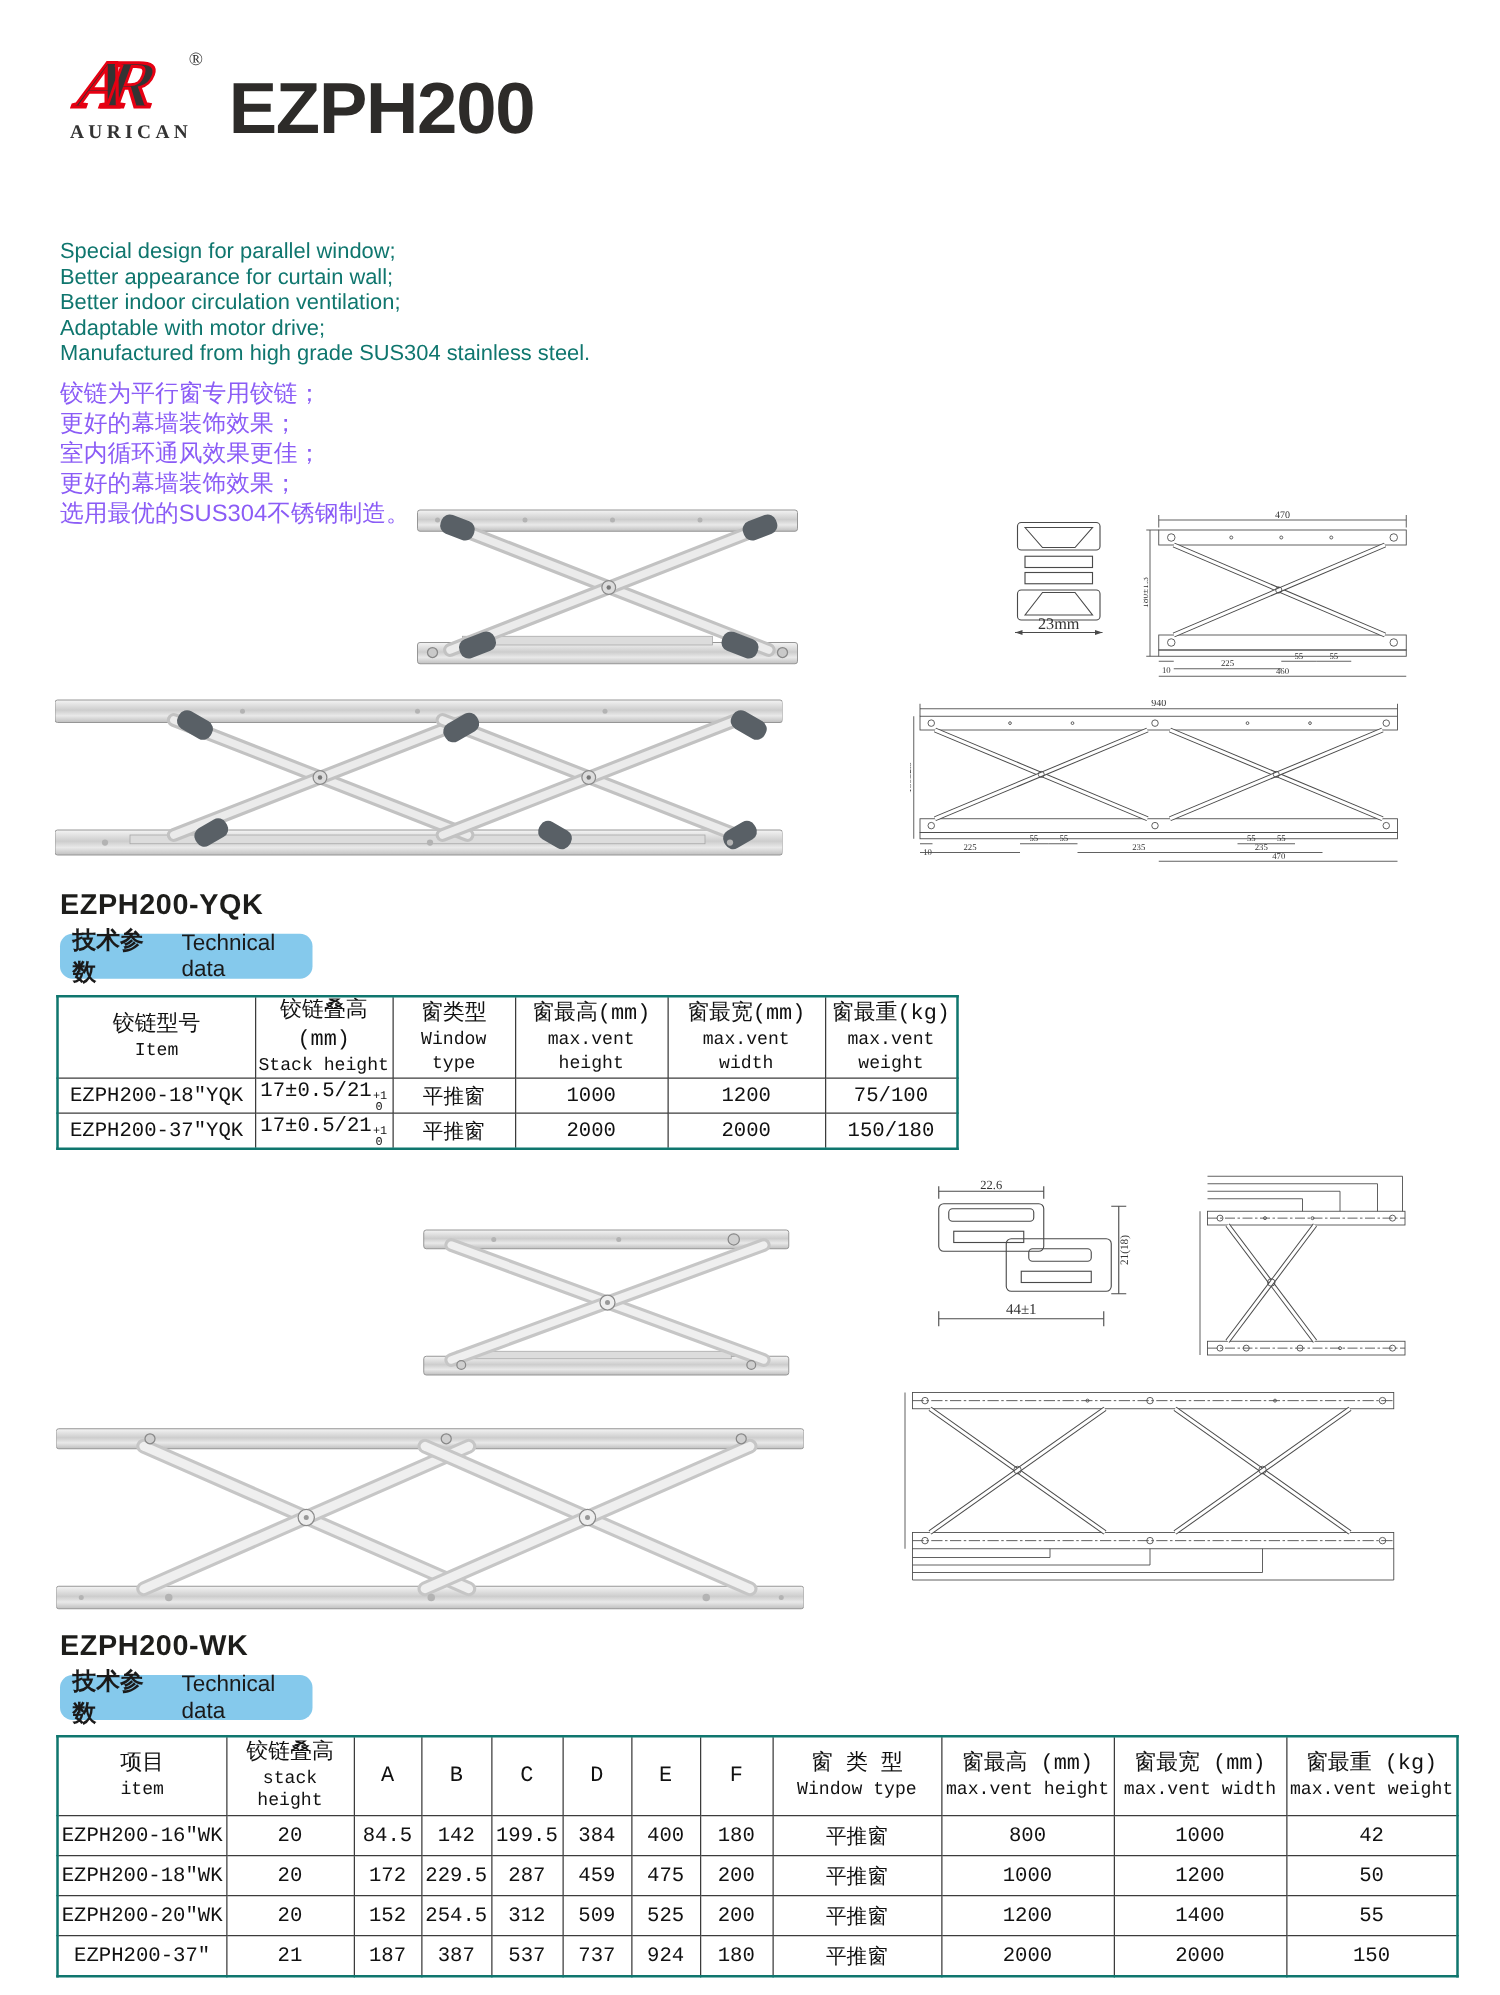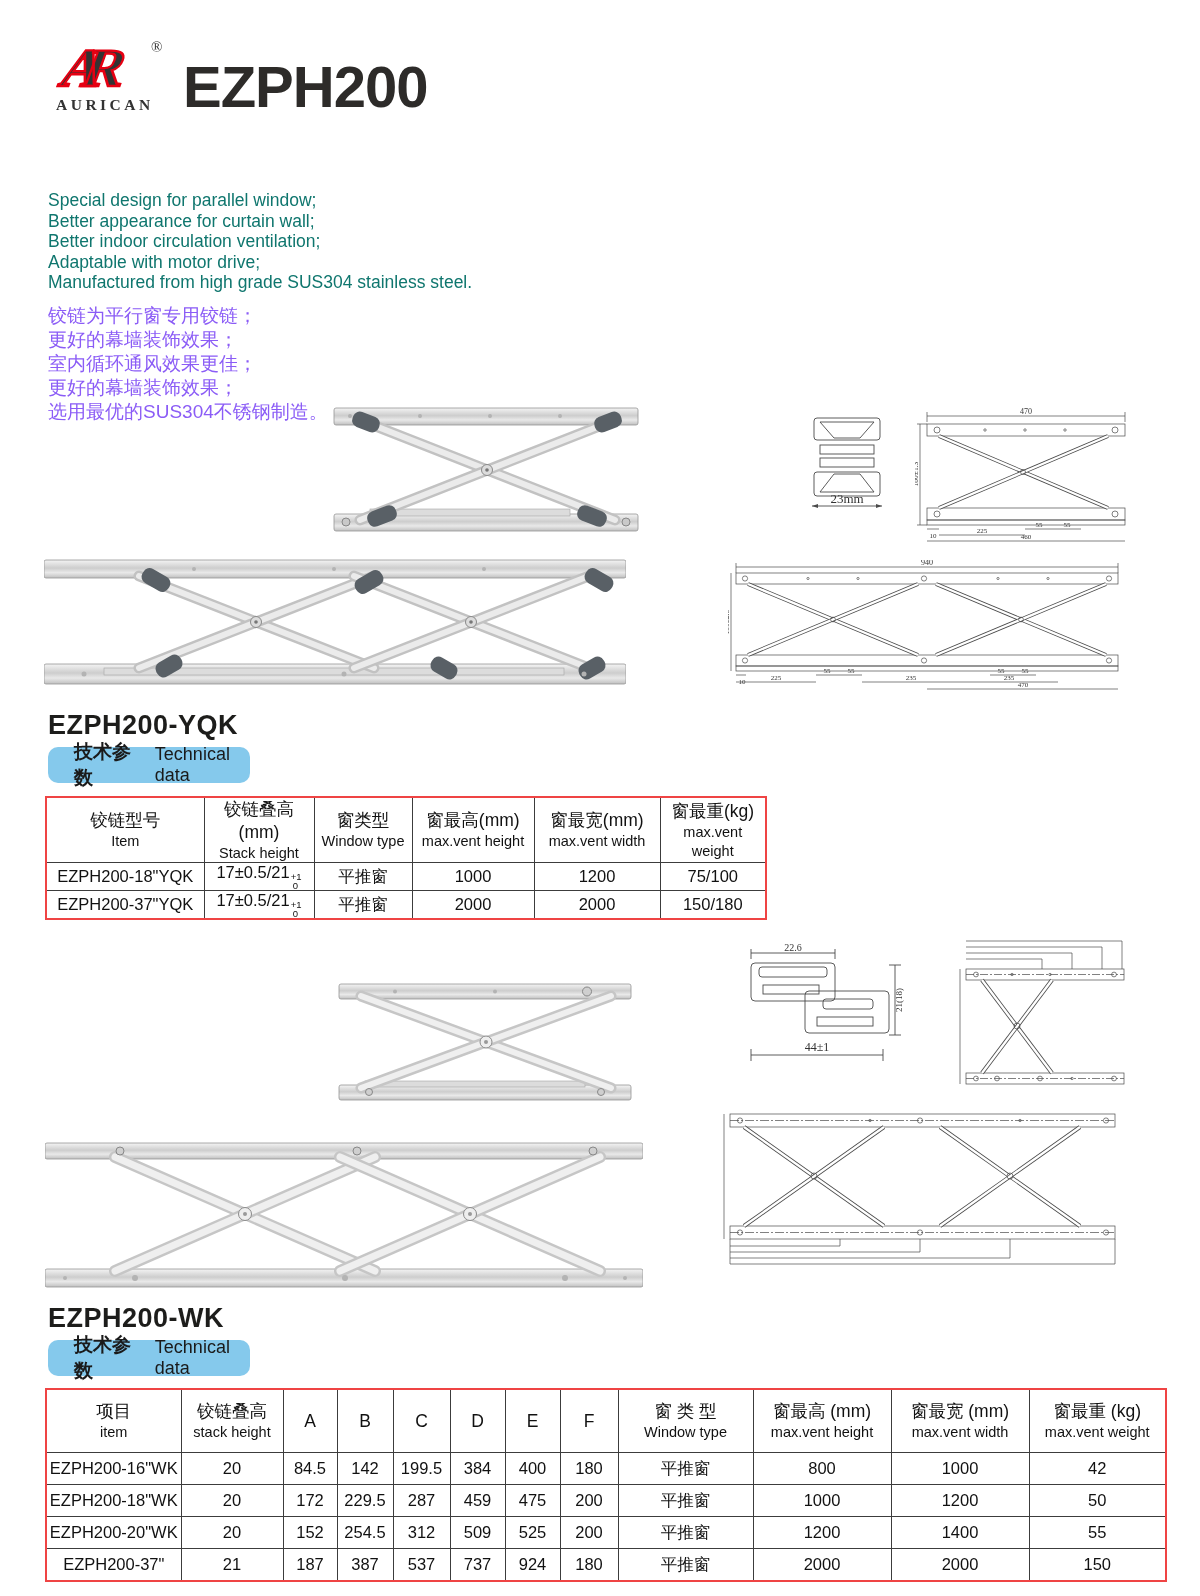--- a/index.html
+++ b/index.html
@@ -15,30 +15,30 @@
           box-shadow:inset 0 3px 0 rgba(255,255,255,.18);
           color:#fff;padding:5px 0 0 20px;box-sizing:border-box;}
   .banner .zh{font-size:27px;font-weight:bold;letter-spacing:2px;line-height:33px;}
   .banner .en{font-size:23px;font-weight:bold;line-height:26px;letter-spacing:0;}
 
   
   .intro-en{left:48px;top:190px;font-size:17.5px;line-height:20.5px;color:#0f766e;}
   .intro-zh{left:48px;top:304px;font-size:19px;line-height:24px;color:#8b5cf6;}
 
   
-  .sec-heading{font-size:27px;font-weight:bold;color:#1d1d1b;letter-spacing:.5px;}
+  .sec-heading{font-size:23px;font-weight:bold;color:#1d1d1b;letter-spacing:.5px;}
   .badge{width:202px;height:36px;background:#85c9ec;border-radius:10px;
-         display:flex;align-items:center;padding-left:26px;box-sizing:border-box;color:#1a1a1a;}
+         display:flex;align-items:center;padding-left:10px;box-sizing:border-box;color:#1a1a1a;}
   .badge .bzh{font-size:19px;font-weight:bold;}
   .badge .ben{font-size:18px;margin-left:18px;}
 
   
   table.spec{position:absolute;border-collapse:collapse;table-layout:fixed;background:#fff;
-             border:2px solid #ef4444;
-             font-family:Liberation Sans, sans-serif;}
+             border:2px solid #0f766e;
+             font-family:Liberation Mono, monospace;}
   table.spec th,table.spec td{border:1px solid #3c3c3c;text-align:center;vertical-align:middle;
              padding:0 2px;color:#111;font-weight:normal;overflow:hidden;}
   .t1 th{height:46px;} .t1 td{height:27px;font-size:16.5px;}
   .t2 th{height:62px;} .t2 td{height:31px;font-size:16.5px;}
   .spec .hz{font-size:17.5px;line-height:1.3;}
   .spec .he{font-size:14.5px;line-height:1.3;}
   .tol{display:inline-flex;flex-direction:column;align-items:flex-start;
        font-size:9.5px;line-height:9px;vertical-align:-2px;margin-left:1px;}
   .tol span:nth-child(2){padding-left:2px;}
 

